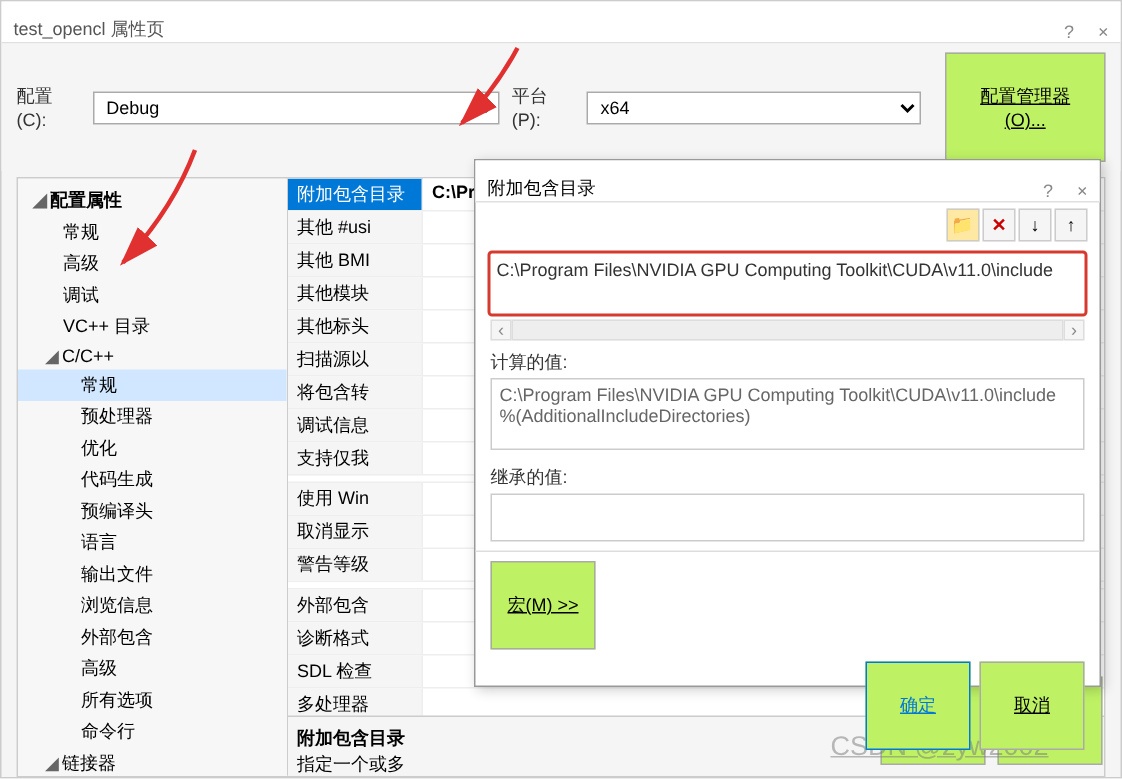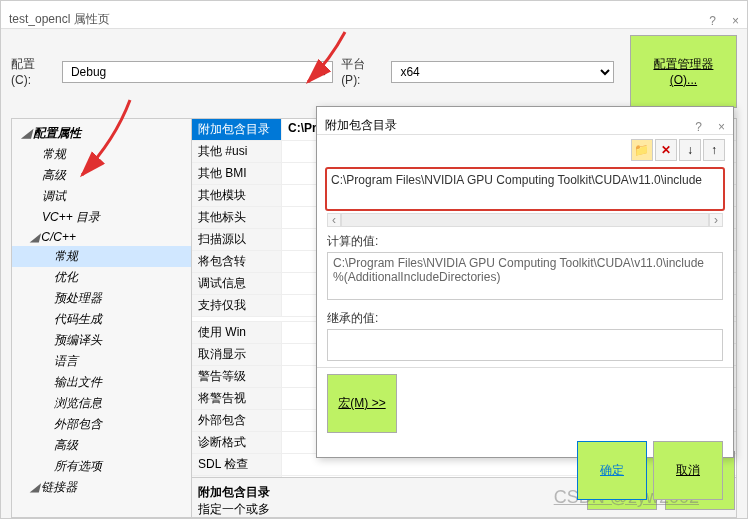--- a/index.html
+++ b/index.html
@@ -10,21 +10,21 @@
 .titlebar .title { color: #555; }
 .titlebar .controls { display: flex; gap: 16px; color: #888; }
 .config-row { display: flex; align-items: center; padding: 6px 10px; gap: 8px; background: #f5f5f5; }
 .config-row label { color: #333; }
 .config-row select { height: 22px; border: 1px solid #aaa; padding: 0 4px; background: #fff; }
 .config-row .cfg { width: 278px; }
 .config-row .plat { width: 228px; }
 .btn { border: 1px solid #aaa; background: #bef264; padding: 20px 10px; cursor: pointer; text-decoration: underline; }
 .main-body { display: flex; height: 400px; border: 1px solid #ccc; margin: 4px 10px; background: #fff; }
 .tree { width: 180px; border-right: 1px solid #ccc; background: #f7f7f7; overflow: auto; padding: 4px 0; }
-.tree-item { padding: 2px 6px 2px 20px; cursor: pointer; white-space: nowrap; font-style: italic; }
+.tree-item { padding: 2px 6px 2px 20px; cursor: pointer; white-space: nowrap; }
 .tree-item.l1 { padding-left: 30px; }
 .tree-item.l2 { padding-left: 42px; }
 .tree-item.bold { font-weight: bold; padding-left: 10px; }
 .tree-item.exp { padding-left: 18px; }
 .tree-item.selected { background: #d0e7ff; }
 .tree-item .arrow { display: inline-block; width: 8px; color: #666; }
 .content { flex: 1; background: #fff; overflow: hidden; position: relative; }
 .prop-row { display: flex; border-bottom: 1px solid #eee; }
 .prop-row .label { width: 90px; padding: 2px 6px; background: #f5f5f5; border-right: 1px solid #eee; white-space: nowrap; overflow: hidden; }
 .prop-row .value { flex: 1; padding: 2px 6px; font-weight: bold; white-space: nowrap; overflow: hidden; }
@@ -86,30 +86,31 @@
 
   <div class="main-body">
     <div class="tree" id="tree">
         <div class="tree-item bold"><span class="arrow">◢</span> 配置属性</div>
         <div class="tree-item l1">常规</div>
         <div class="tree-item l1">高级</div>
         <div class="tree-item l1">调试</div>
         <div class="tree-item l1">VC++ 目录</div>
         <div class="tree-item exp"><span class="arrow">◢</span> C/C++</div>
         <div class="tree-item l2 selected">常规</div>
+        <div class="tree-item l2">预处理器</div>
         <div class="tree-item l2">优化</div>
-        <div class="tree-item l2">预处理器</div>
         <div class="tree-item l2">代码生成</div>
         <div class="tree-item l2">预编译头</div>
         <div class="tree-item l2">语言</div>
         <div class="tree-item l2">输出文件</div>
         <div class="tree-item l2">浏览信息</div>
         <div class="tree-item l2">外部包含</div>
         <div class="tree-item l2">高级</div>
         <div class="tree-item l2">所有选项</div>
+        <div class="tree-item l2">命令行</div>
         <div class="tree-item exp"><span class="arrow">◢</span> 链接器</div>
       </div>
     <div class="content">
       <div id="props">
           <div class="prop-row highlighted">
             <div class="label">附加包含目录</div>
             <div class="value">C:\Program Files\NVIDIA GPU Computing Toolkit\CUDA</div>
           </div>
           <div class="prop-row">
             <div class="label">其他 #usi</div>
@@ -152,21 +153,20 @@
           </div>
           <div class="prop-row">
             <div class="label">取消显示</div>
             <div class="value"></div>
           </div>
           <div class="prop-row">
             <div class="label">警告等级</div>
             <div class="value"></div>
           </div>
           <div class="prop-row">
-            <div class="label">将警告视</div>
             <div class="value"></div>
           </div>
           <div class="prop-row">
             <div class="label">外部包含</div>
             <div class="value"></div>
           </div>
           <div class="prop-row">
             <div class="label">诊断格式</div>
             <div class="value"></div>
           </div>

